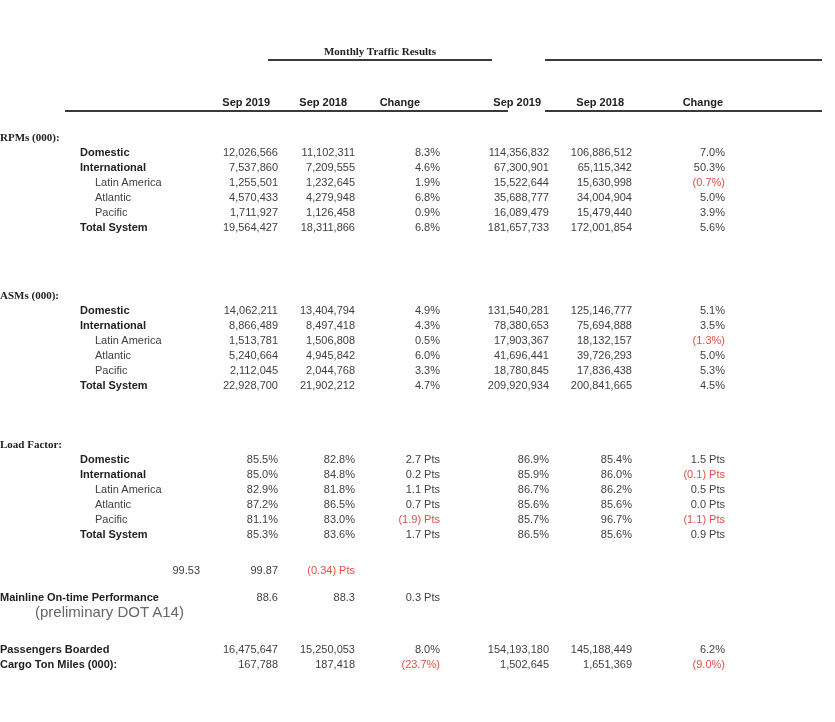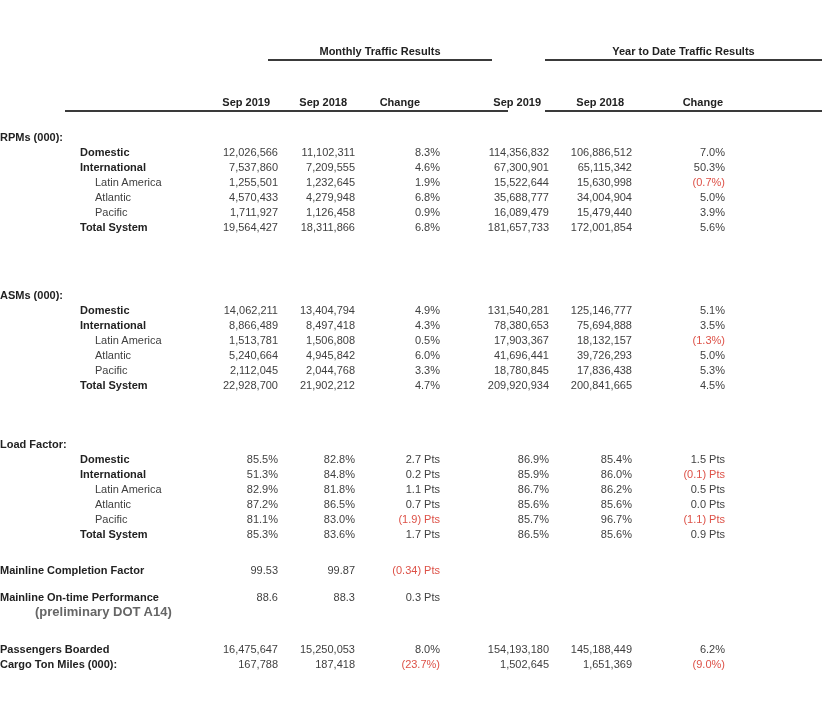--- a/index.html
+++ b/index.html
@@ -7,53 +7,52 @@
     --text:#3f3f3f;
     --strong:#222222;
     --rule:#3a3a3a;
   }
   html,body{margin:0;padding:0;background:#ffffff;}
   .page{
     position:relative;width:835px;height:722px;background:#ffffff;
     font-family:"Liberation Sans",sans-serif;font-size:11px;color:var(--text);
     overflow:hidden;
   }
-  .abs{position:absolute;}
+  .abs{position:absolute;font-family:Liberation Serif, serif;}
   .gtitle{font-weight:bold;color:var(--strong);text-align:center;height:14px;line-height:14px;}
   .rule{position:absolute;height:2px;background:var(--rule);}
   .grid{display:grid;grid-template-columns:200px 78px 77px 85px 44px 65px 83px 93px;}
   .row{height:15px;line-height:15px;}
   .row.tall{height:28px;}
   .cell{white-space:nowrap;overflow:visible;}
   .num{text-align:right;}
   .neg{color:var(--neg);}
   .hrow{margin-top:95px;height:15px;line-height:15px;font-weight:bold;color:var(--strong);}
   .hrow .num{padding-right:8px;}
   .hrow .chg-m{padding-right:20px;}
   .hrow .chg-y{padding-right:2px;}
-  .stitle{font-weight:bold;color:var(--strong);}
+  .stitle{font-weight:bold;color:var(--strong);font-family:Liberation Serif, serif;}
   .blbl{font-weight:bold;color:var(--strong);padding-left:80px;}
   .slbl{padding-left:95px;}
   .sumlbl{font-weight:bold;color:var(--strong);}
-  .note{font-size:13px;color:#666;padding-left:35px;line-height:13px;font-weight:bold;}
+  .note{font-size:15px;color:#666;padding-left:35px;line-height:13px;font-weight:normal;}
   .sec0{margin-top:20px;}
   .sec1{margin-top:53px;}
   .sec2{margin-top:44px;}
   .sum0{margin-top:21px;}
   .sum1{margin-top:12px;}
   .sum2{margin-top:24px;}
   .sum3{}
 </style>
 </head>
 <body>
 
 <div class="page">
 
   <div class="abs gtitle" style="top:44px;left:268px;width:224px;">Monthly Traffic Results</div>
-  <div class="abs gtitle" style="top:44px;left:545px;width:277px;">Year to Date Traffic Results</div>
 
   <div class="rule" style="top:59px;left:268px;width:224px;"></div>
   <div class="rule" style="top:59px;left:545px;width:277px;"></div>
   <div class="rule" style="top:110px;left:65px;width:443px;"></div>
   <div class="rule" style="top:110px;left:545px;width:277px;"></div>
 
   <div class="grid hrow">
     <div class="cell"></div>
     <div class="cell num">Sep 2019</div>
     <div class="cell num">Sep 2018</div>
@@ -204,21 +203,21 @@
           <div class="cell num">85.5%</div>
           <div class="cell num">82.8%</div>
           <div class="cell num">2.7 Pts</div>
           <div class="cell "></div>
           <div class="cell num">86.9%</div>
           <div class="cell num">85.4%</div>
           <div class="cell num">1.5 Pts</div>
         </div>
         <div class="grid row">
           <div class="cell label blbl">International</div>
-          <div class="cell num">51.3%</div>
+          <div class="cell num">85.0%</div>
           <div class="cell num">84.8%</div>
           <div class="cell num">0.2 Pts</div>
           <div class="cell "></div>
           <div class="cell num">85.9%</div>
           <div class="cell num">86.0%</div>
           <div class="cell num neg">(0.1) Pts</div>
         </div>
         <div class="grid row">
           <div class="cell label slbl">Latin America</div>
           <div class="cell num">82.9%</div>
@@ -254,21 +253,20 @@
           <div class="cell num">85.3%</div>
           <div class="cell num">83.6%</div>
           <div class="cell num">1.7 Pts</div>
           <div class="cell "></div>
           <div class="cell num">86.5%</div>
           <div class="cell num">85.6%</div>
           <div class="cell num">0.9 Pts</div>
         </div>
       </div>
       <div class="grid row sum0">
-        <div class="cell label sumlbl">Mainline Completion Factor</div>
         <div class="cell num">99.53</div>
         <div class="cell num">99.87</div>
         <div class="cell num neg">(0.34) Pts</div>
         <div class="cell "></div>
         <div class="cell num"></div>
         <div class="cell num"></div>
         <div class="cell num"></div>
       </div>
       <div class="grid row tall sum1">
         <div class="cell label sumlbl">Mainline On-time Performance<div class="note">(preliminary DOT A14)</div></div>

